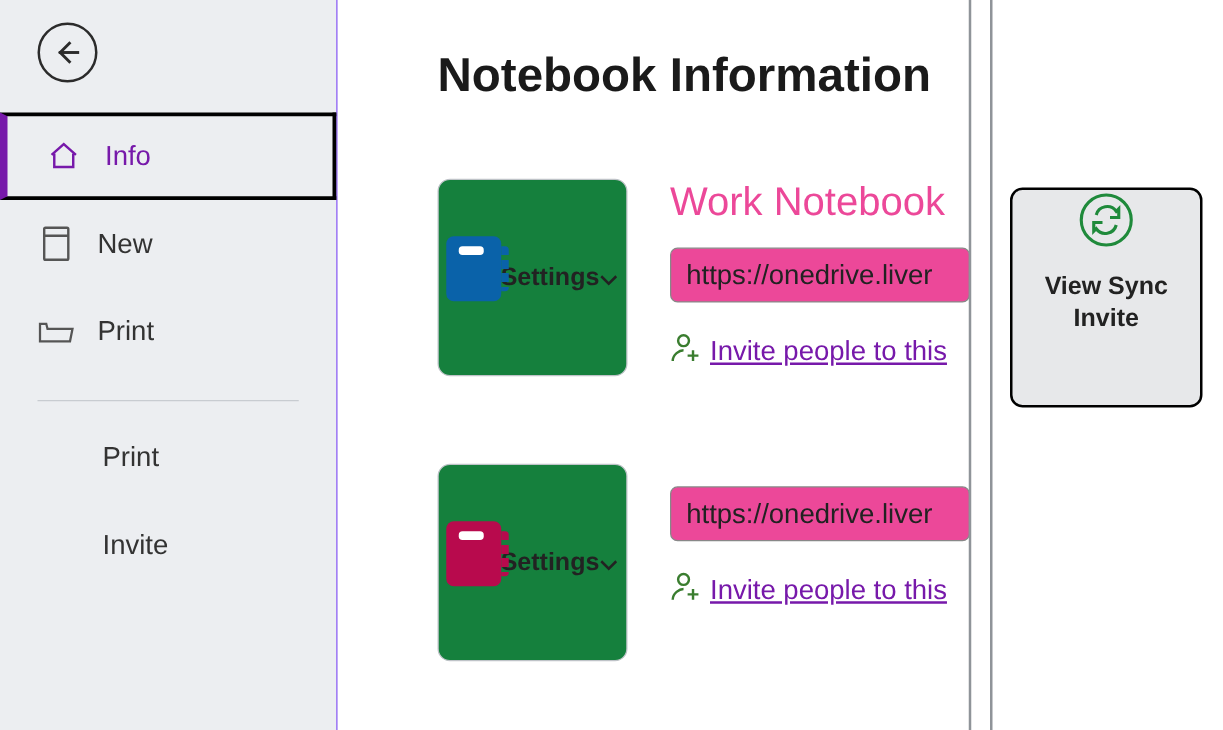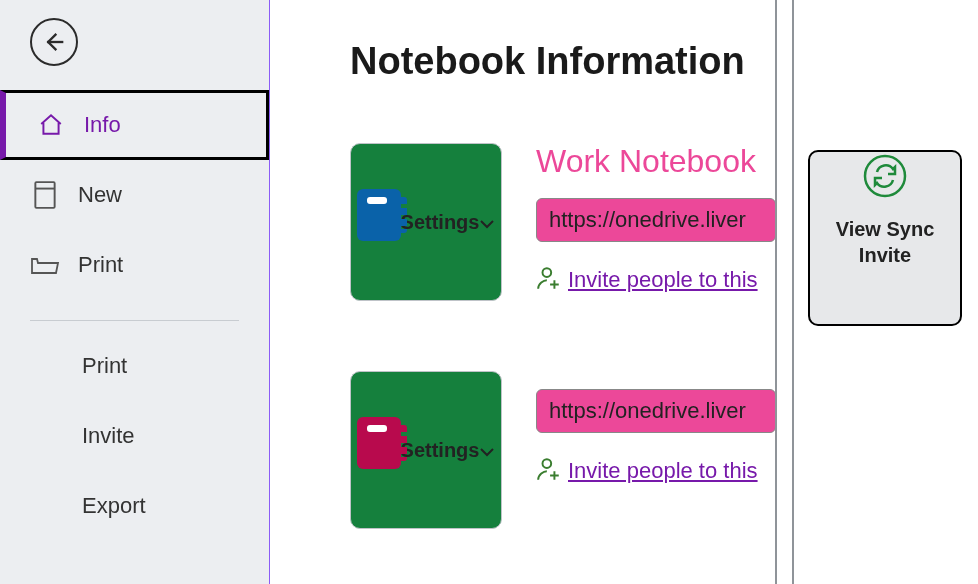--- a/index.html
+++ b/index.html
@@ -96,23 +96,20 @@
     </div>
 
     <div class="sub-group">
       <div class="sub-divider"></div>
       <div class="sub-item">
         <span>Print</span>
       </div>
       <div class="sub-item">
         <span>Invite</span>
       </div>
-      <div class="sub-item">
-        <span>Export</span>
-      </div>
     </div>
   </div>
 
   <div class="main">
     <div class="page-title">Notebook Information</div>
 
     <div class="notebook-row">
       <div class="settings-tile">
         <div class="nb-icon blue"></div>
         <div class="settings-label">Settings</div>

